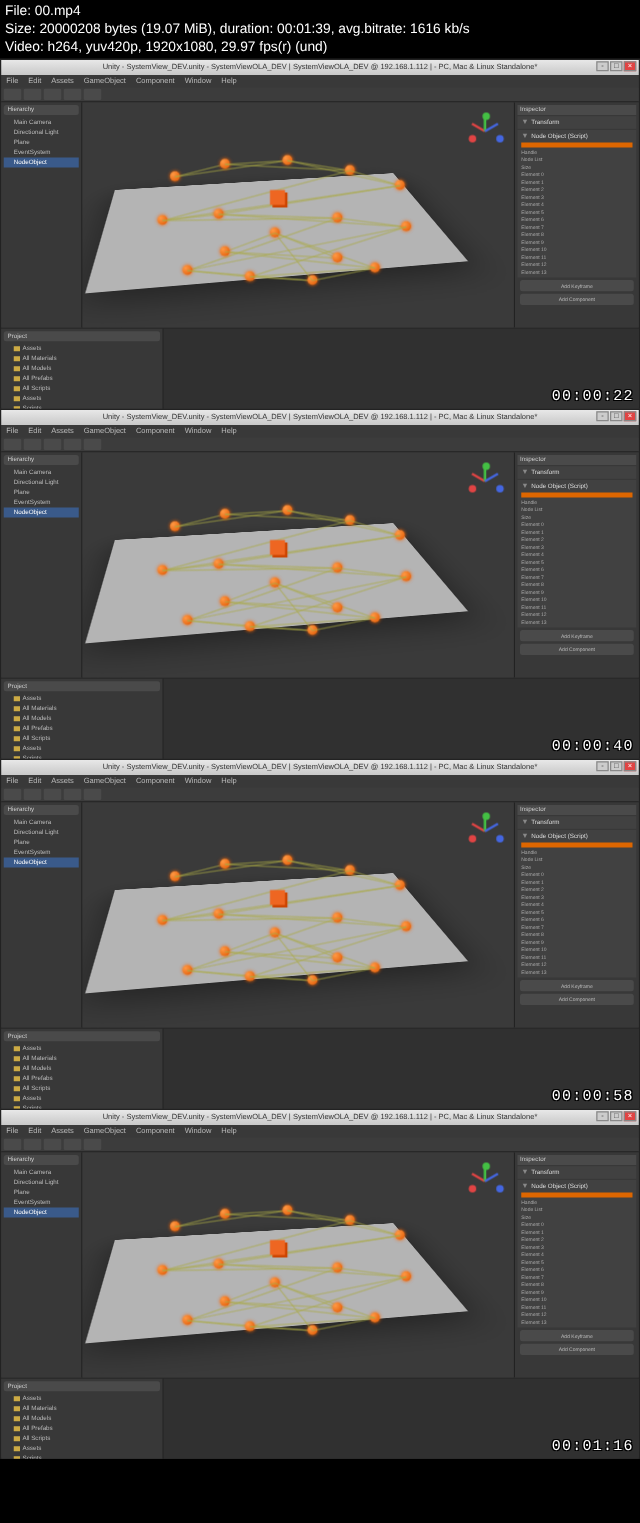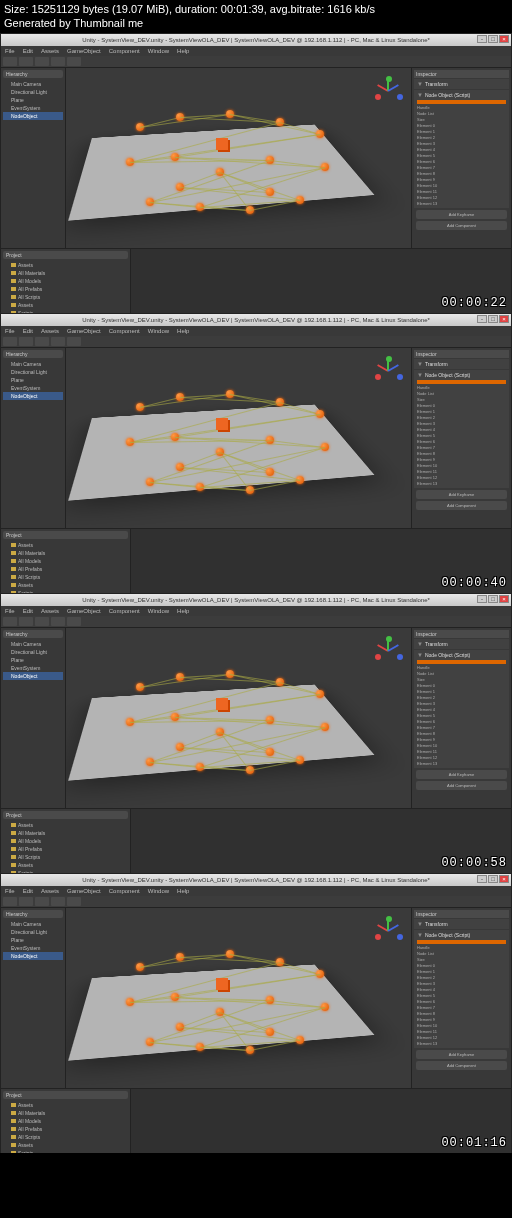--- a/index.html
+++ b/index.html
@@ -283,22 +283,23 @@
   width: 14px;
   height: 9px;
   background: #4a4a4a;
   border-radius: 1px;
 }
 </style>
 </head>
 <body>
 
 <div class="header-info">
-  <div>Size: 15251129 bytes (19.07 MiB), duration: 00:01:39, avg.bitrate: 1616 kb/s</div>
-  <div>Generated by Thumbnail me</div>
+  <div>File: 00.mp4</div>
+  <div>Size: 20000208 bytes (19.07 MiB), duration: 00:01:39, avg.bitrate: 1616 kb/s</div>
+  <div>Video: h264, yuv420p, 1920x1080, 29.97 fps(r) (und)</div>
 </div>
 
 <div id="frames-container">
 <div class="frame">
   <div class="titlebar">
     <span>Unity - SystemView_DEV.unity - SystemViewOLA_DEV | SystemViewOLA_DEV @ 192.168.1.112 | - PC, Mac &amp; Linux Standalone*</span>
     <div class="wincontrols">
       <div class="wc">-</div>
       <div class="wc">□</div>
       <div class="wc close">×</div>

